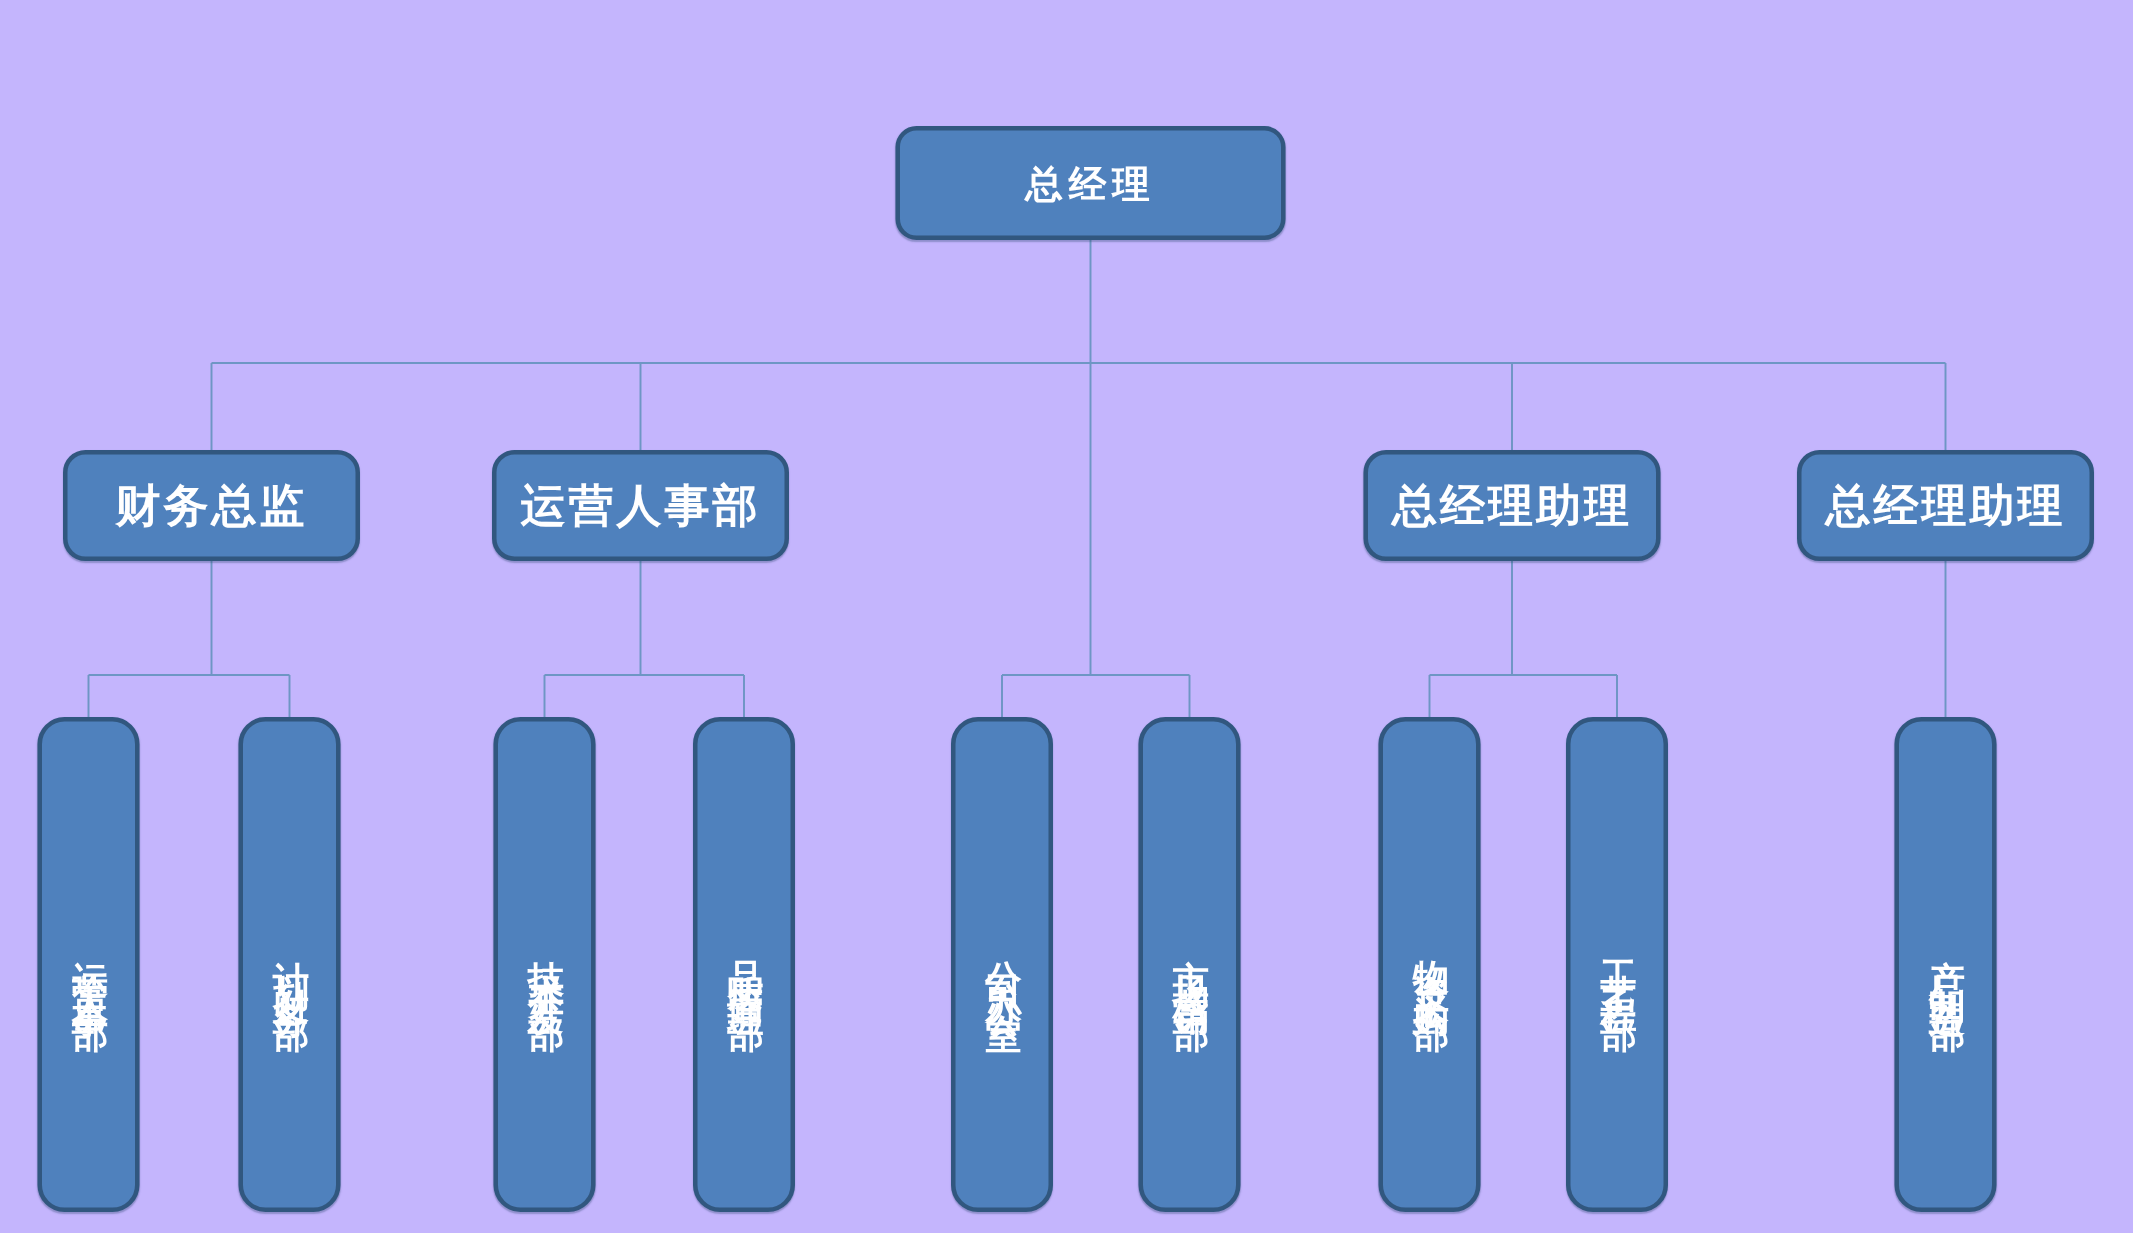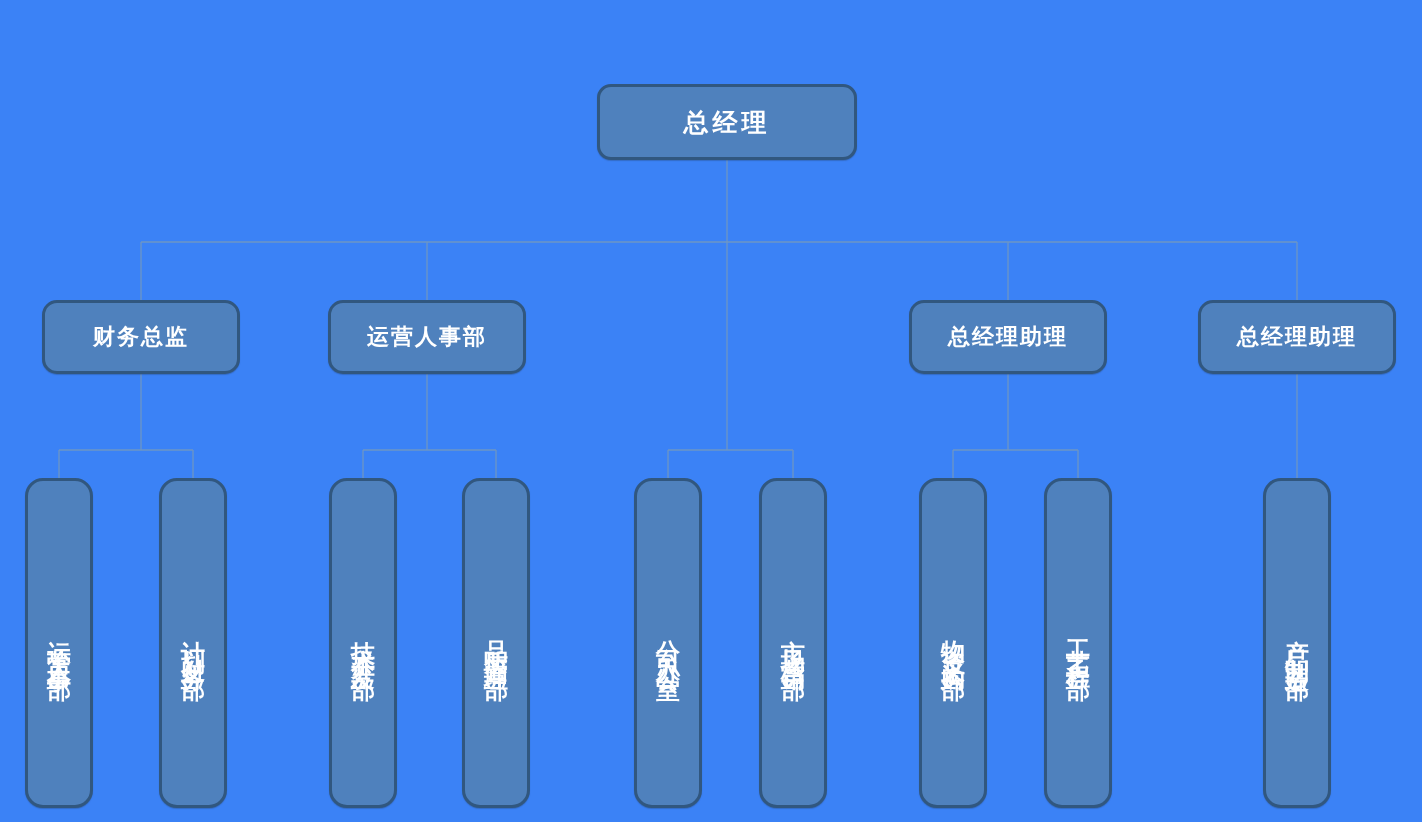--- a/index.html
+++ b/index.html
@@ -10,21 +10,21 @@
   :root {
     --node-fill: #4f81bd;
     --node-border: #31577f;
     --connector: #6e96c4;
     --node-text: #ffffff;
   }
   .canvas {
     position: relative;
     width: 1422px;
     height: 822px;
-    background: #3b82f6;
+    background: #c4b5fd;
     overflow: hidden;
   }
   .connectors {
     position: absolute;
     left: 0; top: 0;
     width: 1422px; height: 822px;
   }
   .connectors line { stroke: var(--connector); stroke-width: 1.3; }
   .node {
     position: absolute;
@@ -42,21 +42,21 @@
     left: 597px; top: 84px;
     width: 260px; height: 76px;
     border-radius: 14px;
     font-size: 25px;
     letter-spacing: 4px;
   }
   .node-l2 {
     top: 300px;
     width: 198px; height: 74px;
     border-radius: 15px;
-    font-size: 22px;
+    font-size: 30px;
     letter-spacing: 2px;
   }
   .node-dept {
     top: 478px;
     width: 68px; height: 330px;
     border-radius: 18px;
     font-size: 24px;
   }
   .node-dept .vtext {
     writing-mode: vertical-rl;

